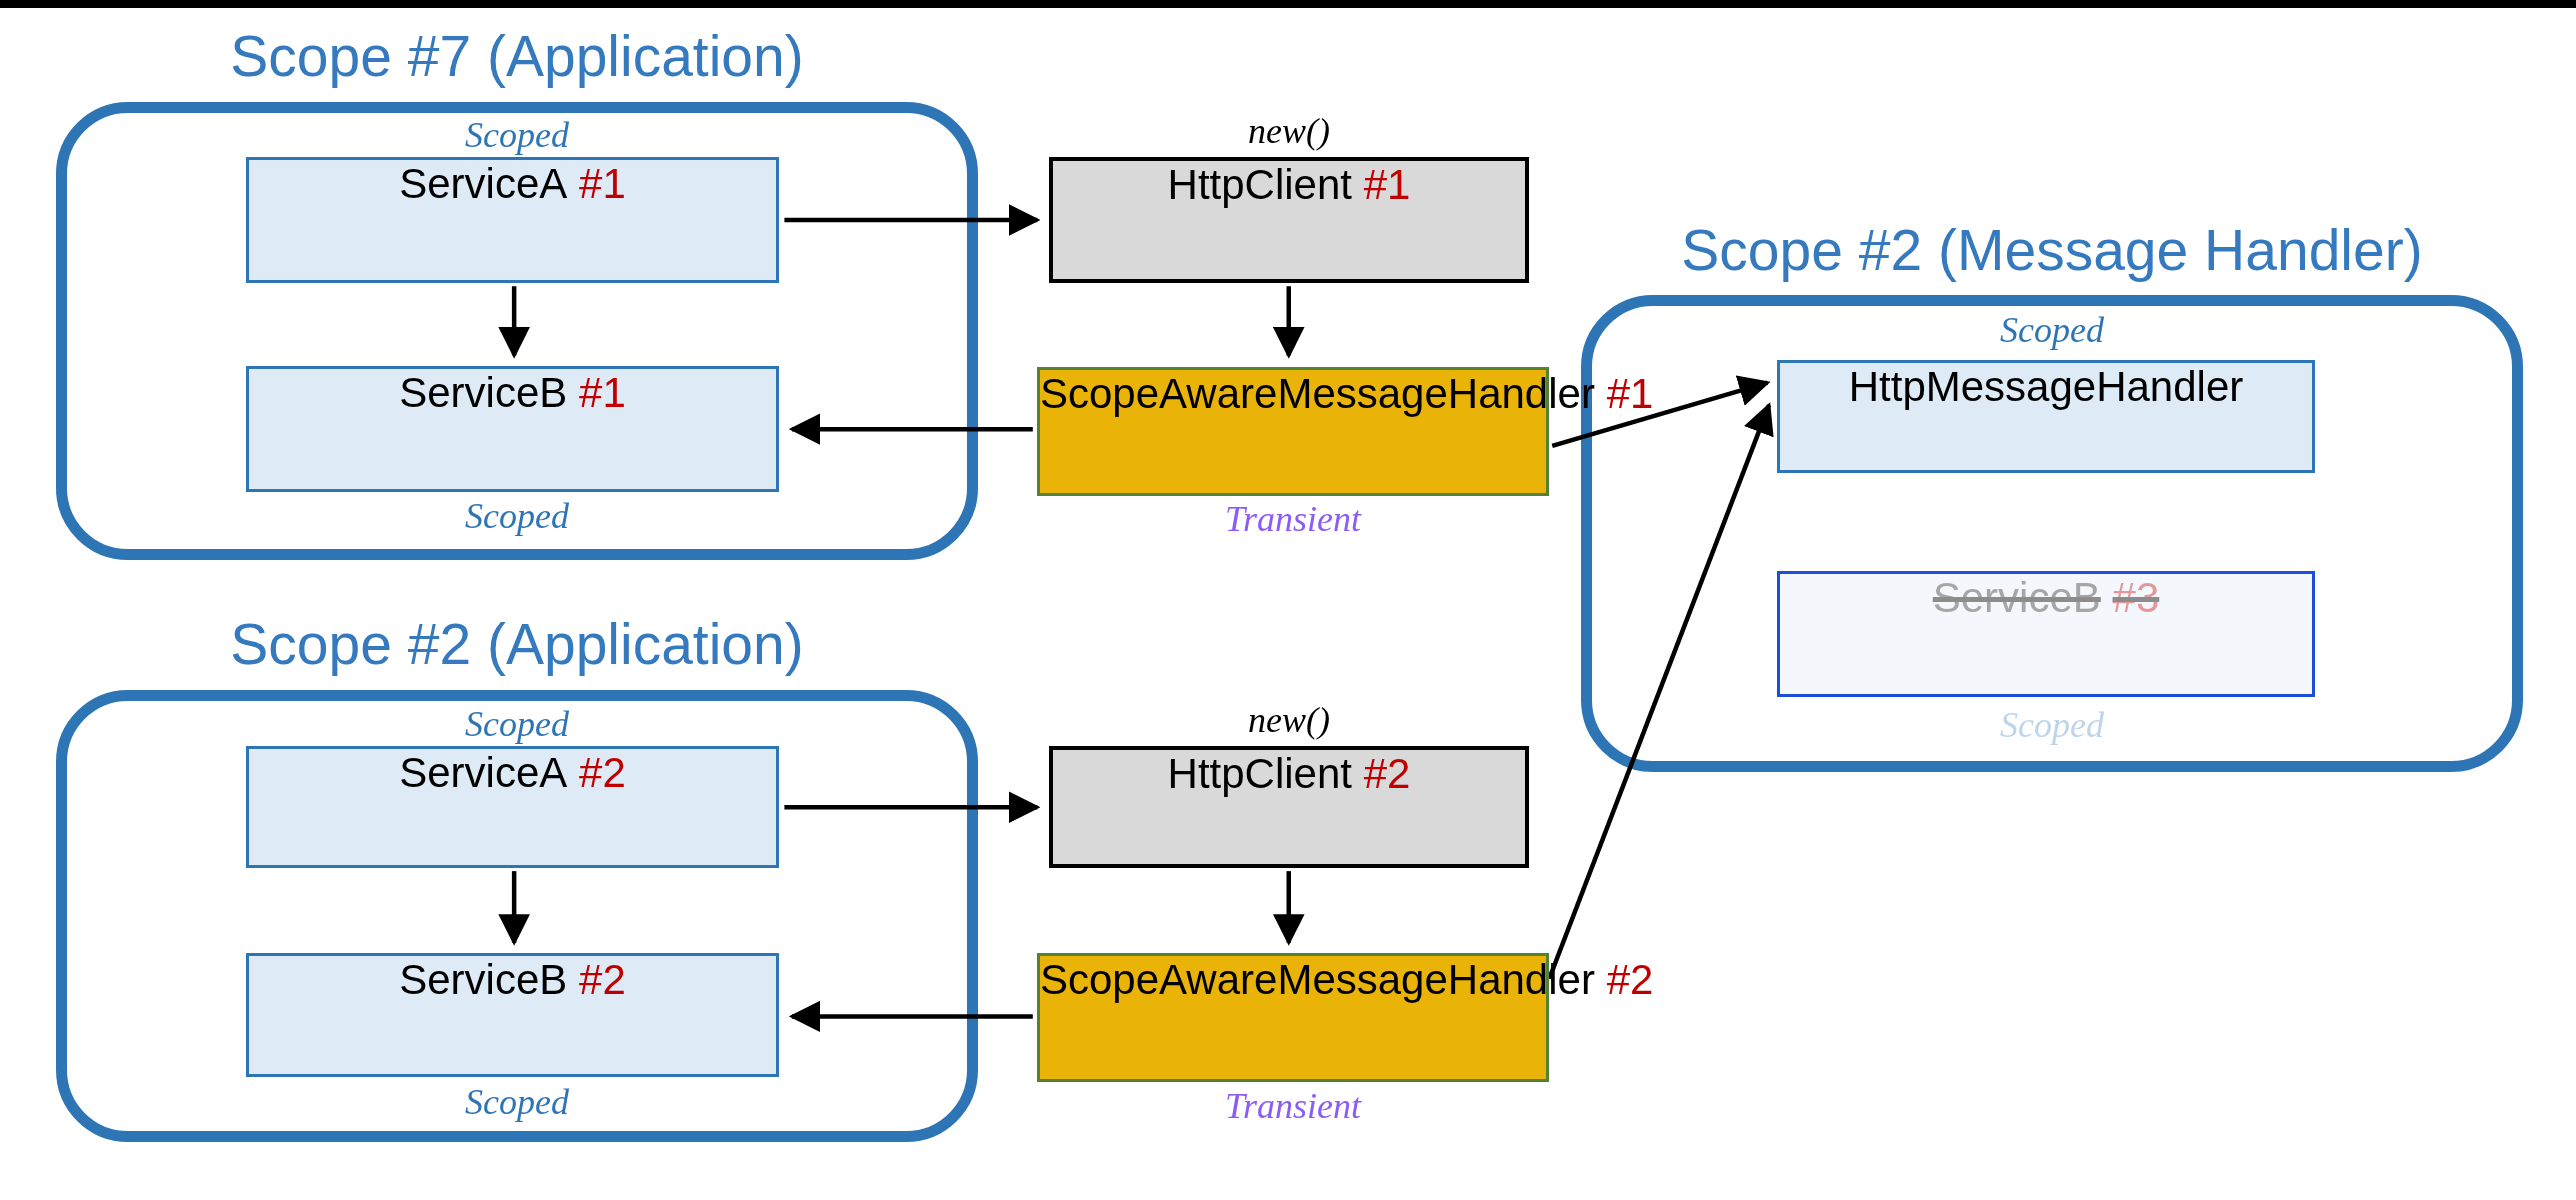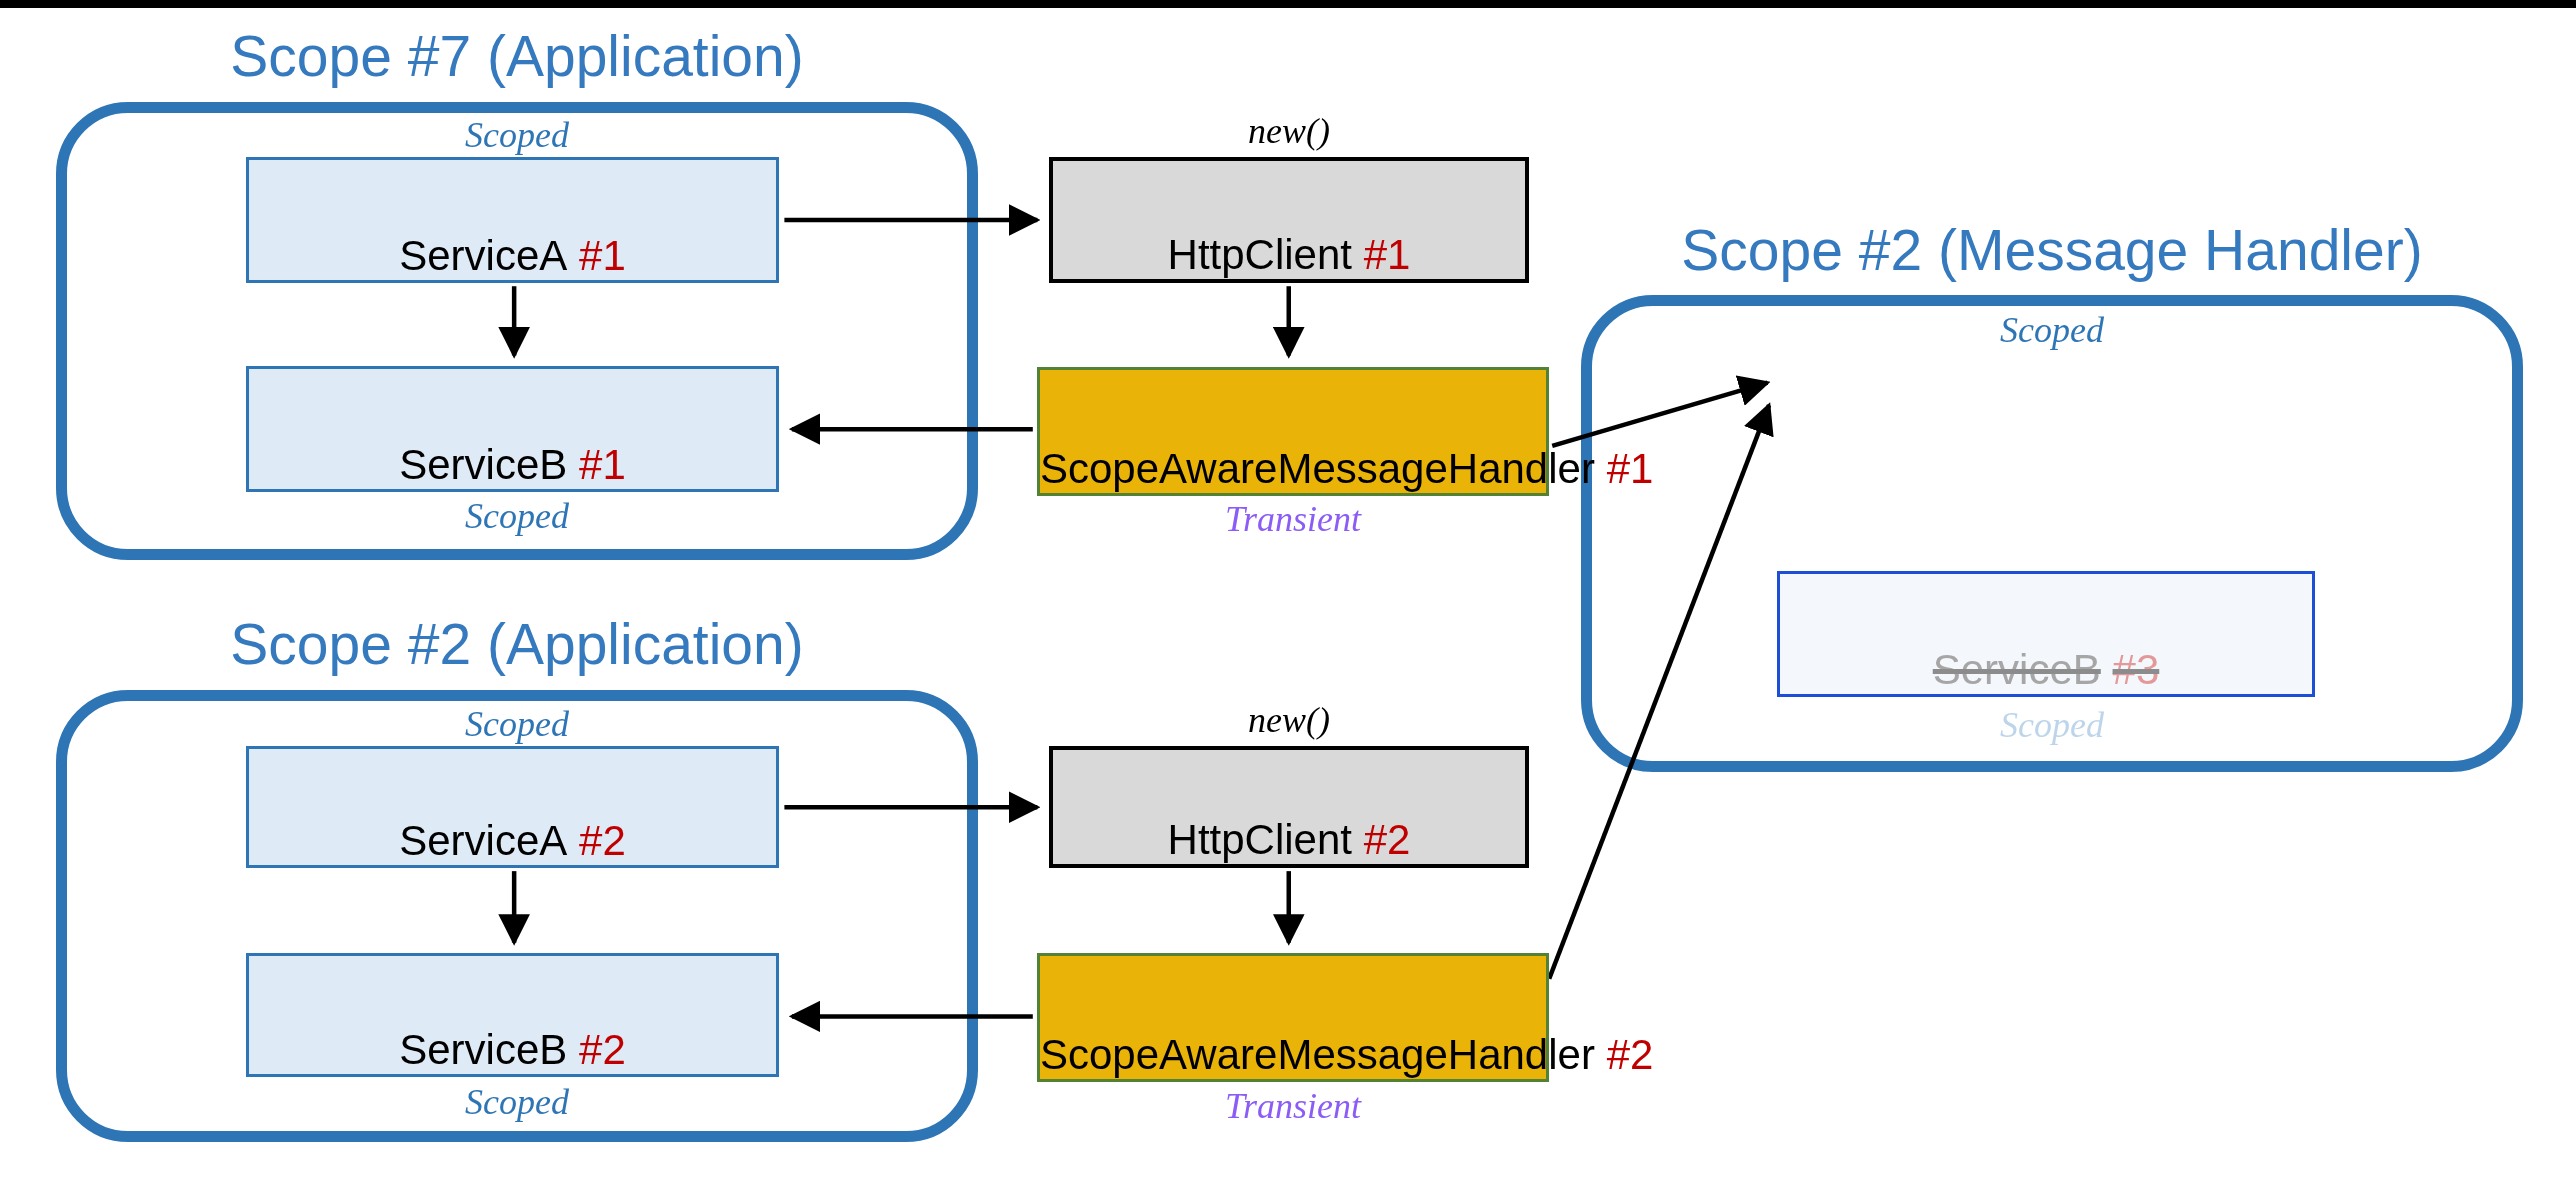--- a/index.html
+++ b/index.html
@@ -37,21 +37,21 @@
     font-family:Liberation Serif, serif;
   }
   .ann.blue{color:#2E75B6;}
   .ann.black{color:#000000;}
   .ann.green{color:#8b5cf6;}
   .ann.faded{color:#BDD5EA;}
   .node{
     position:absolute;
     box-sizing:border-box;
     display:flex;
-    align-items:flex-end;
+    align-items:flex-start;
     justify-content:center;
     font-size:42px;
     color:#000;
     z-index:10;
     white-space:nowrap;
   }
   .node.blue{background:#DEEBF7;border:3.8px solid #2E75B6;}
   .node.gray{background:#D9D9D9;border:4.5px solid #000000;}
   .node.green{background:#eab308;border:3.8px solid #548235;justify-content:space-evenly;}
   .node.fadedbox{background:#F4F8FC;border:3px solid #1d4ed8;}
@@ -128,20 +128,23 @@
         <span>MessageHandler</span>
         <span class="ninst">#2</span>
       </span>
   </div>
   <div class="ann green" style="left:1037px;top:1085px;width:512px;">Transient</div>
 
   <div class="scope-title" style="left:1581px;top:217px;width:942px;">Scope #2 (Message Handler)</div>
   <div class="scope-rect" style="left:1581px;top:295px;width:942px;height:477px;"></div>
   <div class="ann blue" style="left:1581px;top:309px;width:942px;">Scoped</div>
 
+  <div class="node blue" style="left:1777px;top:360px;width:538px;height:113px;">
+    <span>HttpMessageHandler</span>
+  </div>
 
   <div class="node fadedbox" style="left:1777px;top:571px;width:538px;height:126px;">
     <span class="strikewrap"><span>ServiceB</span><span class="ninst">#3</span></span>
   </div>
   <div class="ann faded" style="left:1581px;top:704px;width:942px;">Scoped</div>
 
   <svg id="edges" width="2576" height="1201" viewBox="0 0 3422 1595">
     <defs>
       <marker id="arrow" viewBox="0 0 10 10" refX="9" refY="5" markerWidth="7" markerHeight="7" orient="auto-start-reverse">
         <path d="M0,0 L10,5 L0,10 z" fill="#000000"></path>

